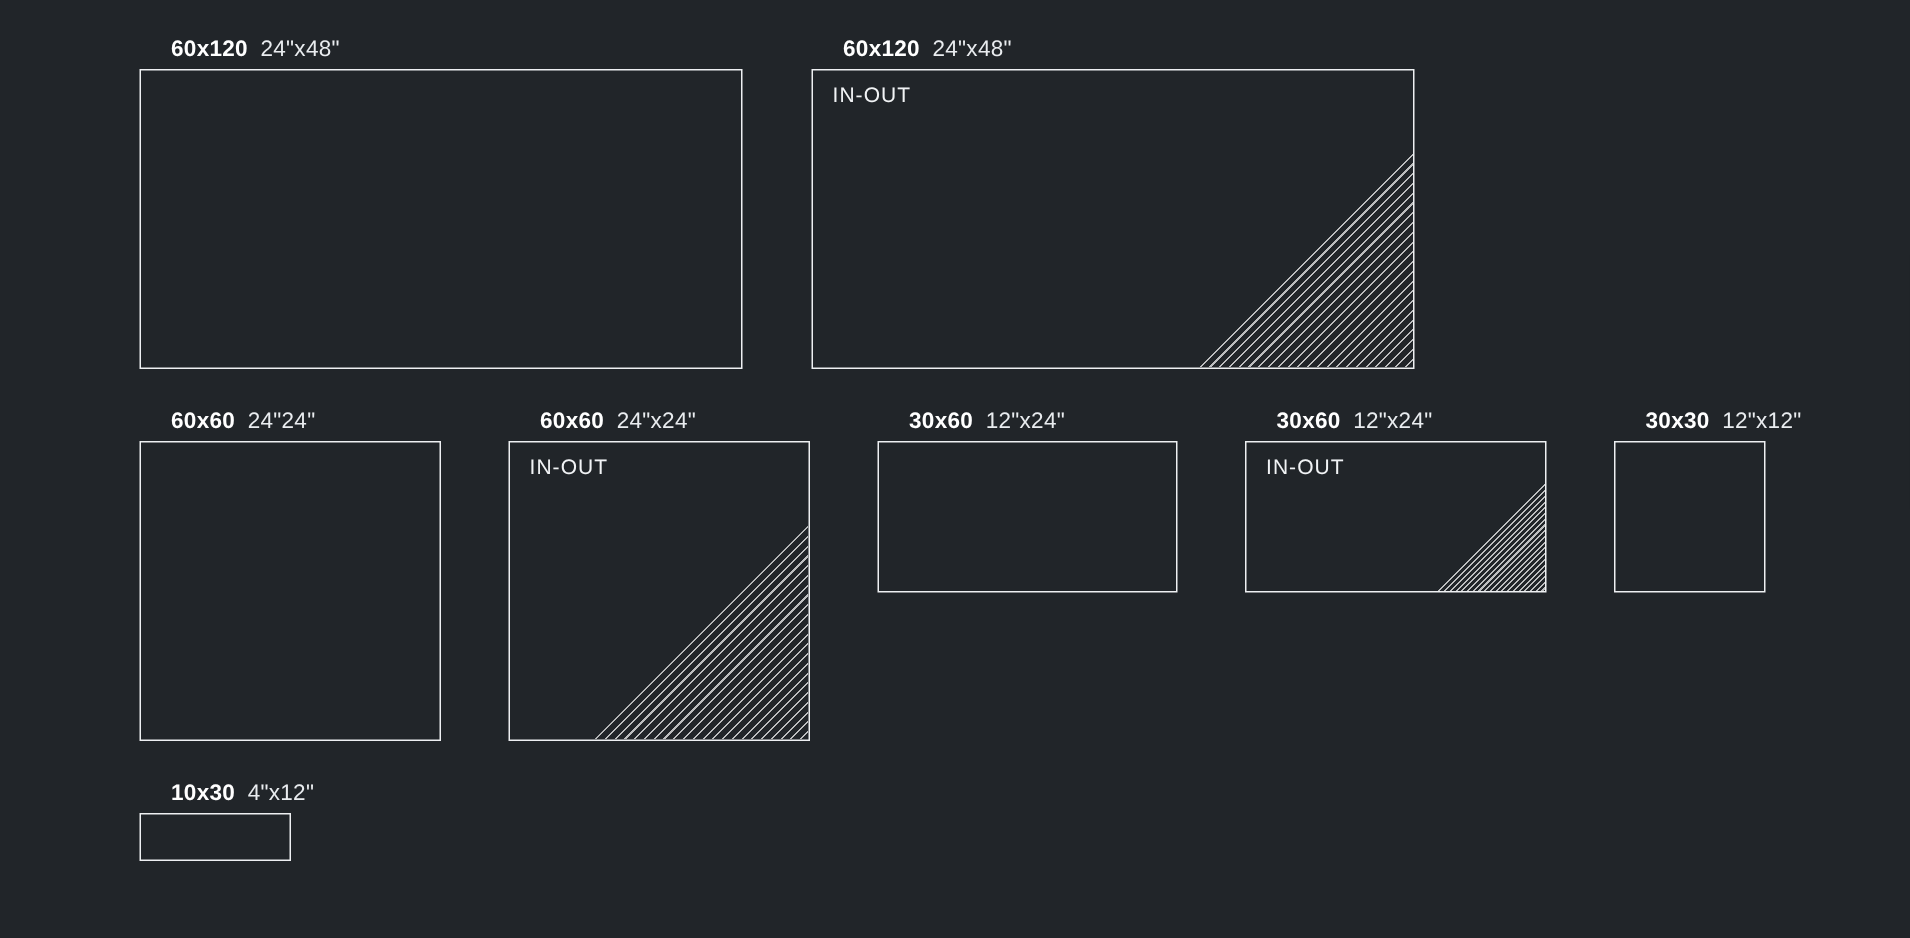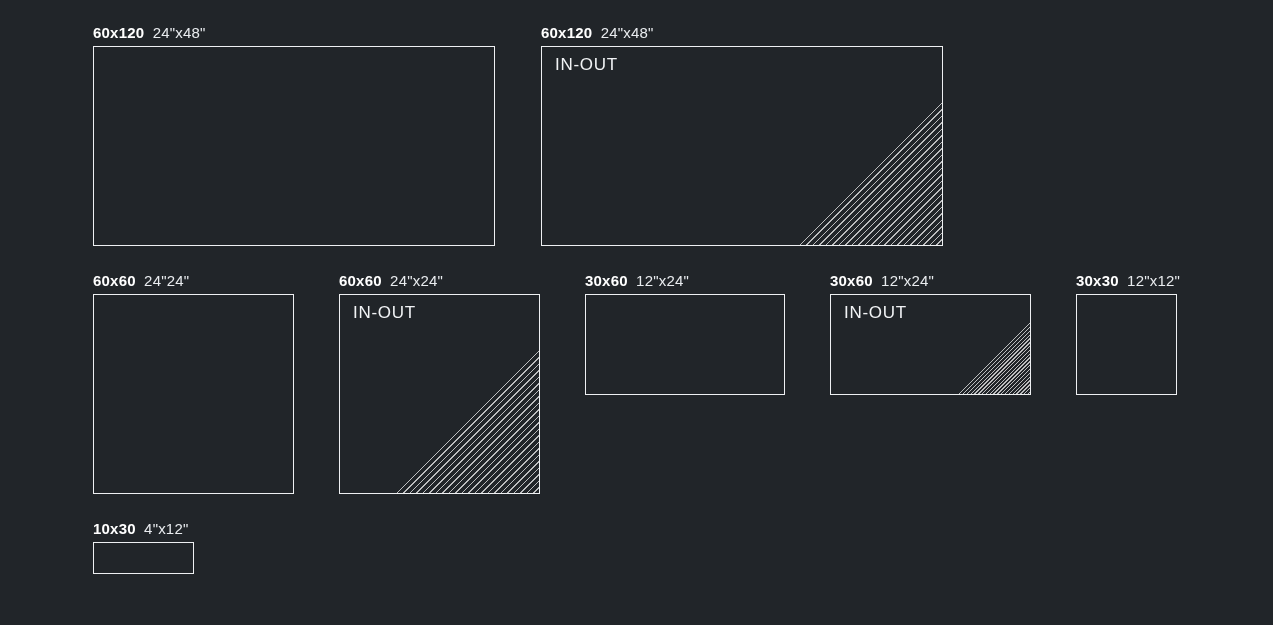--- a/index.html
+++ b/index.html
@@ -22,37 +22,38 @@
     height: 21px;
     line-height: 16px;
     font-size: 15px;
     color: #f8f9fa;
     white-space: nowrap;
     letter-spacing: 0.2px;
   }
   .size-code {
     font-weight: 700;
     color: #ffffff;
+    margin-left: 21px;
   }
   .size-inches {
     font-weight: 400;
     color: #e9ecef;
     margin-left: 4px;
   }
   .tile-rect {
     position: relative;
     box-sizing: border-box;
     border: 1px solid #eef0f2;
     overflow: hidden;
   }
   .inout-label {
     position: absolute;
     left: 13px;
     top: 8px;
-    font-size: 17px;
+    font-size: 14px;
     font-weight: 400;
     letter-spacing: 0.7px;
     color: #f1f3f5;
   }
   .hatch {
     position: absolute;
     right: 0;
     bottom: 0;
     clip-path: polygon(100% 0, 100% 100%, 0 100%);
   }

